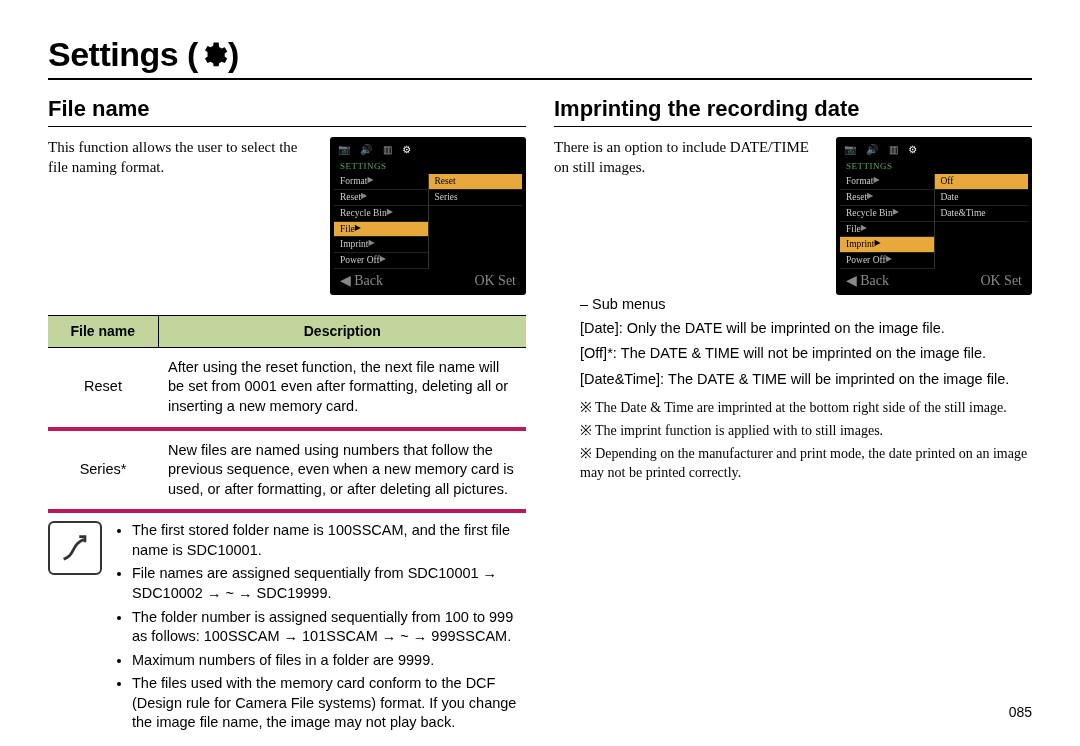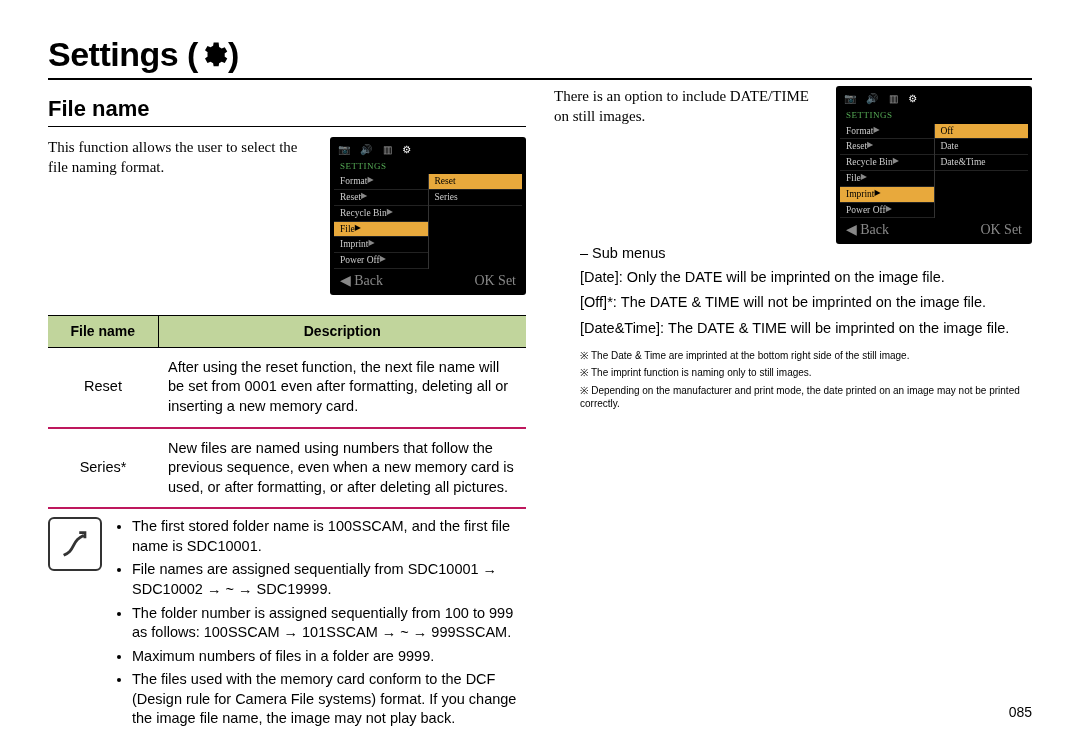--- a/index.html
+++ b/index.html
@@ -83,38 +83,38 @@
     font-size: 14px;
     padding: 6px 8px;
     border-top: 1px solid #000;
     border-bottom: 1px solid #000;
   }
   table.opts th:first-child { border-right: 1px solid #000; width: 110px; }
   table.opts td {
     padding: 10px 10px;
     font-size: 14.5px;
     vertical-align: middle;
-    border-bottom: 2px solid #be185d;
+    border-bottom: 4px solid #be185d;
   }
   table.opts td:first-child { text-align: center; }
   .note-block {
     display: flex; gap: 12px; margin-top: 8px;
   }
   .note-icon {
     width: 54px; height: 54px; flex: none;
     border: 2px solid #333; border-radius: 6px;
     display: flex; align-items: center; justify-content: center;
   }
   .note-list { list-style: disc; padding-left: 18px; margin: 0; font-size: 14.5px; }
   .note-list li { margin-bottom: 4px; }
   .sub-block { margin-left: 26px; font-size: 14.5px; }
   .sub-label { margin-bottom: 4px; }
   .def-row { display: flex; gap: 4px; margin-bottom: 6px; }
   .def-key { flex: none; white-space: nowrap; }
-  .ex-list { list-style: none; padding-left: 26px; margin: 10px 0 12px 0; font-size: 10px; }
+  .ex-list { list-style: none; padding-left: 26px; margin: 10px 0 12px 0; font-size: 14px; font-family: Liberation Serif, serif; }
   .ex-list li::before { content: "※ "; }
   .ex-list li { margin-bottom: 4px; }
   .page-num {
     position: absolute;
     bottom: 24px; right: 48px;
     font-size: 14px;
   }
 </style>
 </head>
 <body>
@@ -208,20 +208,21 @@
           <li>The first stored folder name is 100SSCAM, and the first file name is SDC10001.</li>
           <li>File names are assigned sequentially from SDC10001 → SDC10002 → ~ → SDC19999.</li>
           <li>The folder number is assigned sequentially from 100 to 999 as follows: 100SSCAM → 101SSCAM → ~ → 999SSCAM.</li>
           <li>Maximum numbers of files in a folder are 9999.</li>
           <li>The files used with the memory card conform to the DCF (Design rule for Camera File systems) format. If you change the image file name, the image may not play back.</li>
         </ul>
     </div>
   </div>
 
   <div class="col">
+    <div class="section-title">Imprinting the recording date</div>
 
     <div class="intro-row">
       <div class="intro">There is an option to include DATE/TIME on still images.</div>
       <div class="lcd">
         <div class="lcd-top">
           <span>📷</span>
           <span>🔊</span>
           <span>▥</span>
           <span class="sel">⚙</span>
         </div>
@@ -279,19 +280,19 @@
           </div>
           <div class="def-row">
             <div class="def-key">[Date&amp;Time]:</div>
             <div>The DATE &amp; TIME will be imprinted on the image file.</div>
           </div>
         </div>
     </div>
 
     <ul class="ex-list" id="extras">
         <li>The Date &amp; Time are imprinted at the bottom right side of the still image.</li>
-        <li>The imprint function is naming only to still images.</li>
+        <li>The imprint function is applied with to still images.</li>
         <li>Depending on the manufacturer and print mode, the date printed on an image may not be printed correctly.</li>
       </ul>
   </div>
 </div>
 
 <div class="page-num">085</div>
 
 </body></html>

